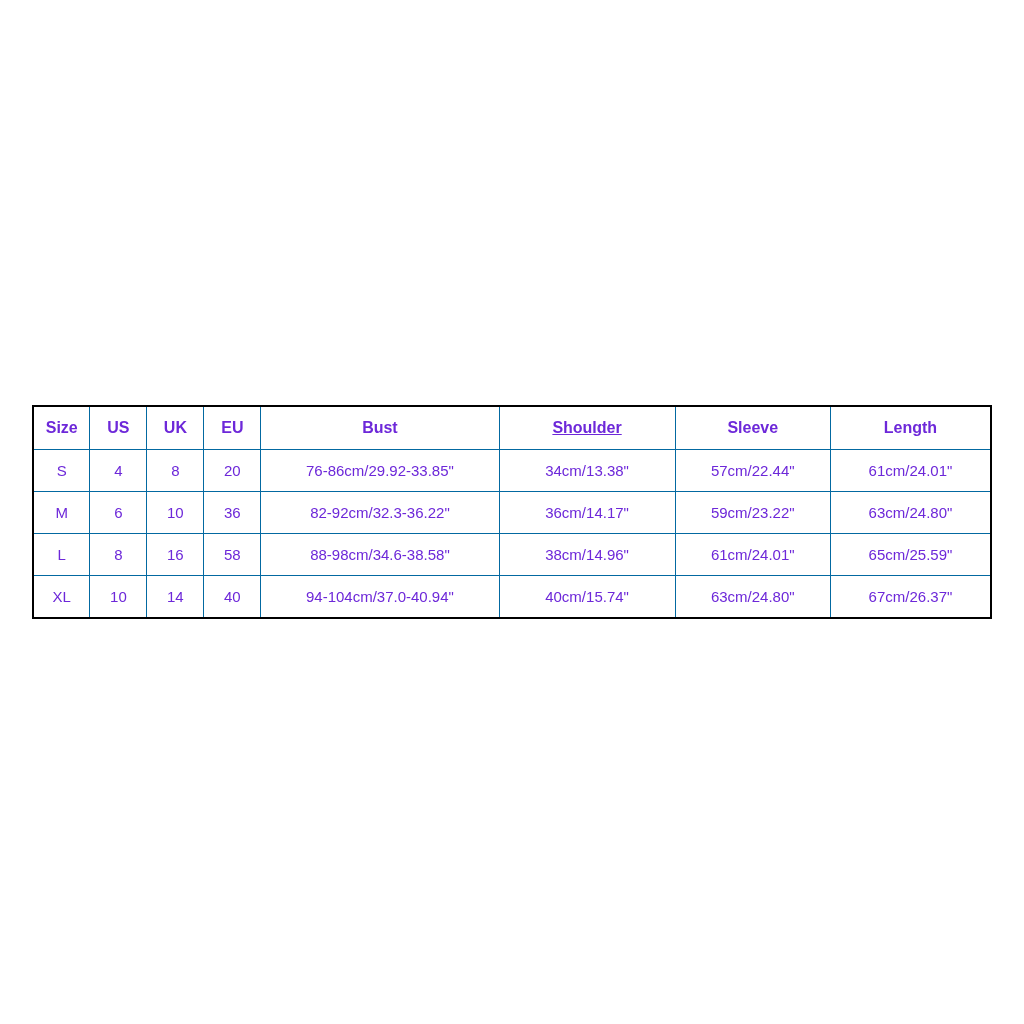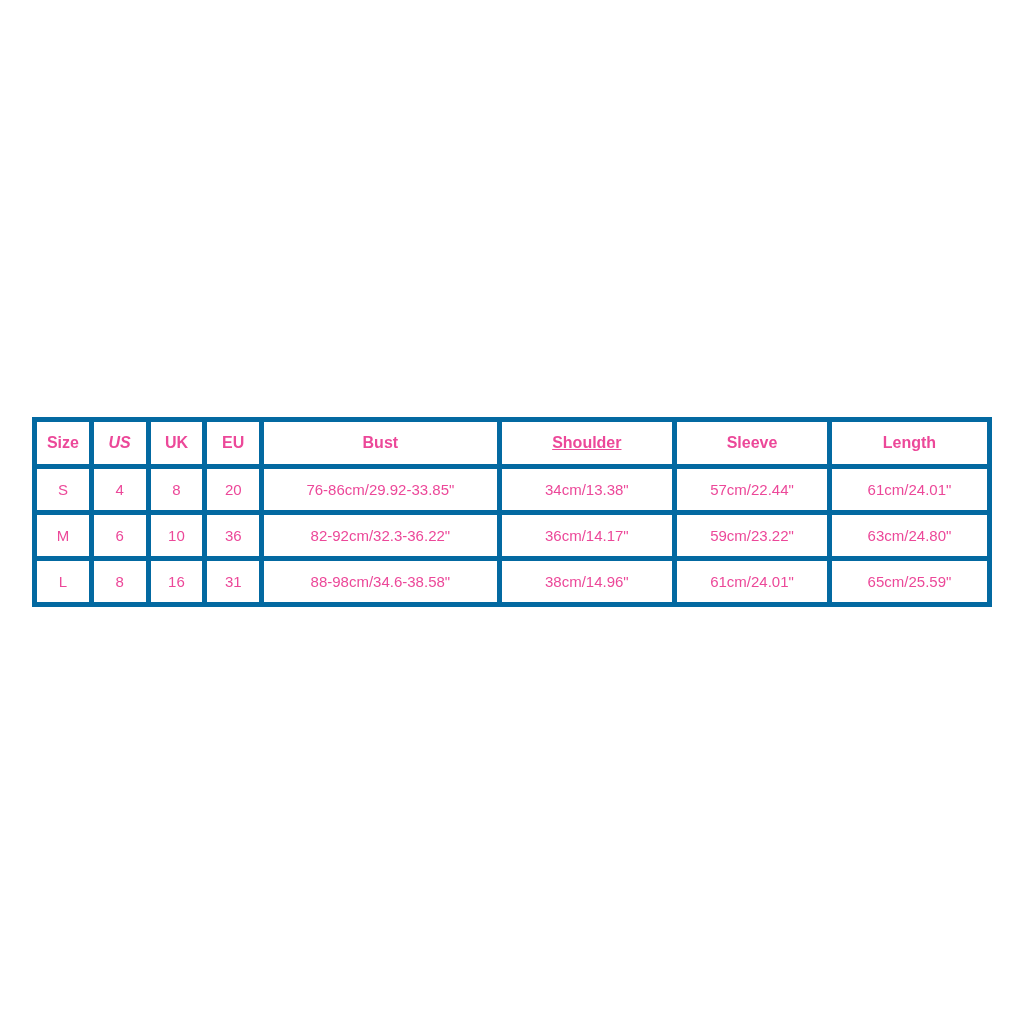--- a/index.html
+++ b/index.html
@@ -22,40 +22,40 @@
       width: 960px;
     }
 
     table {
       width: 100%;
       border-collapse: collapse;
       border: 2px solid #000;
     }
 
     th, td {
-      border: 5px solid #0369a1;
+      border: 1px solid #0369a1;
       padding: 12px 8px;
       text-align: center;
       font-size: 15px;
       font-weight: normal;
-      color: #ec4899;
+      color: #6d28d9;
     }
 
     thead th {
       font-weight: bold;
       font-size: 16px;
       background: #fff;
     }
 
     tbody td {
       background: #fff;
     }
 
     .col-size { width: 55px; }
-    .col-us   { width: 55px; font-style: italic; }
+    .col-us   { width: 55px; }
     .col-uk   { width: 55px; }
     .col-eu   { width: 55px; }
     .col-bust { width: 230px; }
     .col-shoulder { width: 170px; text-decoration: underline; }
     .col-sleeve   { width: 150px; text-align: center; }
     .col-length   { width: 155px; }
   </style>
 </head>
 <body>
 
@@ -91,21 +91,31 @@
           <td>36</td>
           <td>82-92cm/32.3-36.22"</td>
           <td>36cm/14.17"</td>
           <td>59cm/23.22"</td>
           <td>63cm/24.80"</td>
         </tr>
         <tr>
           <td>L</td>
           <td>8</td>
           <td>16</td>
-          <td>31</td>
+          <td>58</td>
           <td>88-98cm/34.6-38.58"</td>
           <td>38cm/14.96"</td>
           <td>61cm/24.01"</td>
           <td>65cm/25.59"</td>
+        </tr>
+        <tr>
+          <td>XL</td>
+          <td>10</td>
+          <td>14</td>
+          <td>40</td>
+          <td>94-104cm/37.0-40.94"</td>
+          <td>40cm/15.74"</td>
+          <td>63cm/24.80"</td>
+          <td>67cm/26.37"</td>
         </tr>
       </tbody>
   </table>
 </div>
 
 </body></html>

